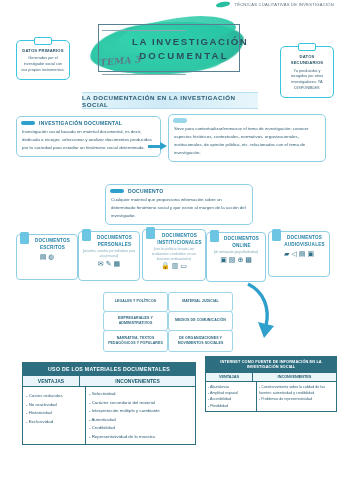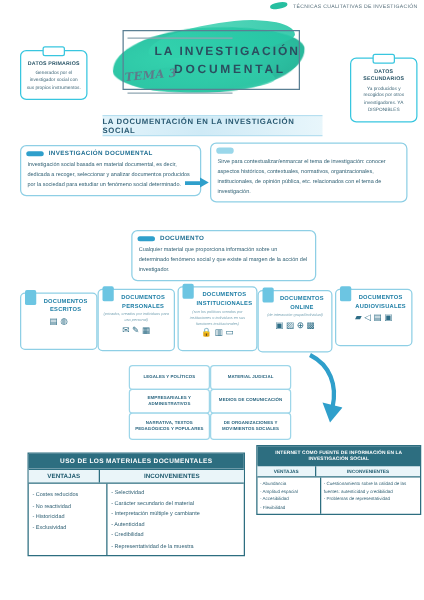--- a/index.html
+++ b/index.html
@@ -20,21 +20,21 @@
          transform:rotate(-3deg);filter:blur(.2px);}
   .brush2{position:absolute;left:30px;top:2px;width:118px;height:26px;
           background:linear-gradient(90deg,rgba(52,211,174,.75),rgba(38,198,165,.9));
           border-radius:60% 40% 55% 45%/70% 60% 40% 30%;transform:rotate(-6deg);}
   .brush3{position:absolute;left:12px;top:36px;width:120px;height:22px;
           background:linear-gradient(90deg,rgba(45,200,166,.85),rgba(52,211,174,.5));
           border-radius:55% 45% 50% 50%/40% 60% 40% 60%;transform:rotate(-2deg);}
   .tframe{position:absolute;left:10px;top:8px;width:140px;height:46px;border:1.6px solid #5a7f93;}
   .tline1,.tline2{position:absolute;left:14px;width:84px;height:1.2px;background:#8fa6b2;}
   .tline1{top:14px;} .tline2{top:58px;}
-  .t1{position:absolute;left:28px;top:20px;width:124px;text-align:right;font-size:9.6px;font-weight:700;
+  .t1{position:absolute;left:44px;top:20px;width:124px;text-align:left;font-size:9.6px;font-weight:700;
       letter-spacing:1.6px;color:#2b4e5f;}
   .t2{position:absolute;left:40px;top:34px;width:112px;text-align:center;font-size:9.6px;font-weight:700;
       letter-spacing:2.2px;color:#2b4e5f;}
   .tema{position:absolute;left:12px;top:40px;font-size:9px;font-weight:700;color:#5e7b8b;
         font-style:italic;letter-spacing:.3px;transform:rotate(-5deg);
         font-family:"DejaVu Serif",serif;}
 
   
   .clip{position:absolute;width:52px;border:1.5px solid #38c6df;border-radius:5px;background:#fff;}
   .clip .clipN{position:absolute;left:50%;top:-4px;transform:translateX(-50%);

